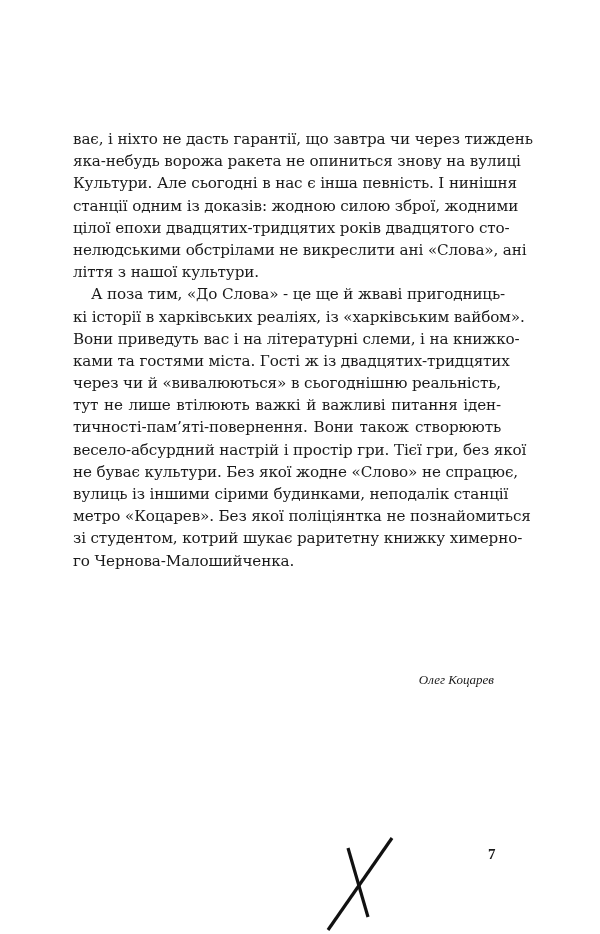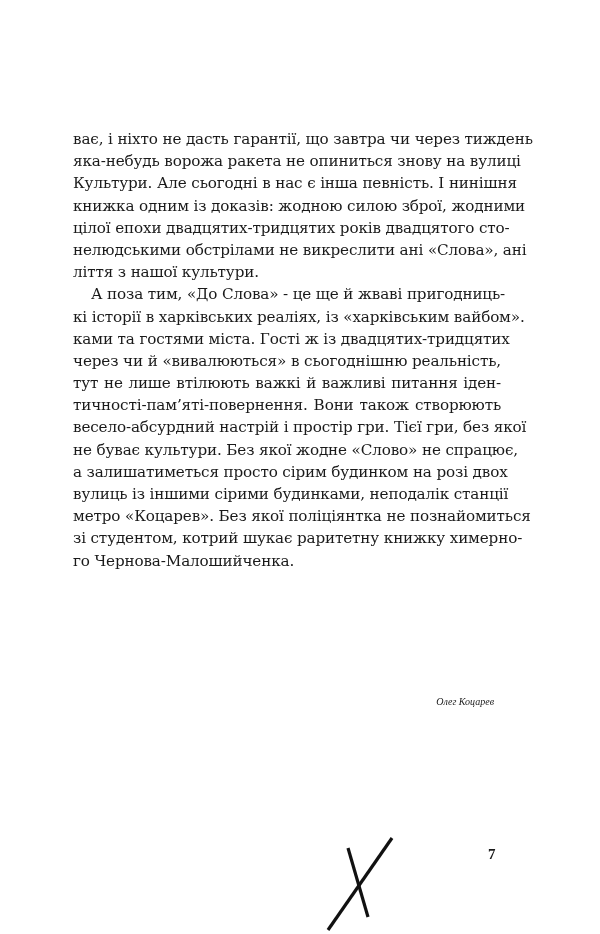--- a/index.html
+++ b/index.html
@@ -12,54 +12,54 @@
   .text-block {
     position: absolute; left: 67px; top: 128px; width: 428px;
     font-size: 15.2px; line-height: 22.2px;
     letter-spacing: -0.15px;
     margin-left: 6px;
   }
   .line { display: block; white-space: nowrap; text-align: justify; text-align-last: justify; height: 22.2px; }
   .line.last { text-align-last: left; }
   .line.indent { padding-left: 18px; }
   .signature {
-    position: absolute; right: 106px; top: 696px;
-    font-style: italic; font-size: 10px;
+    position: absolute; right: 106px; top: 672px;
+    font-style: italic; font-size: 13px;
     font-family: "Liberation Serif", "DejaVu Serif", serif;
   }
   .page-number {
     position: absolute; left: 488px; top: 846px; font-size: 15px; font-weight: bold;
     font-family: "Liberation Serif", serif;
   }
   .cross-mark { position: absolute; left: 320px; top: 830px; width: 90px; height: 104px; }
 </style>
 </head>
 <body>
 
 <div class="page">
   <div class="text-block">
     <div>
       <span class="line">ває, і ніхто не дасть гарантії, що завтра чи через тиждень</span>
       <span class="line">яка-небудь ворожа ракета не опиниться знову на вулиці</span>
       <span class="line">Культури. Але сьогодні в нас є інша певність. І нинішня</span>
-      <span class="line">книжка одним із доказів: жодною силою зброї, жодними</span>
+      <span class="line">станції одним із доказів: жодною силою зброї, жодними</span>
       <span class="line">цілої епохи двадцятих-тридцятих років двадцятого сто-</span>
       <span class="line">нелюдськими обстрілами не викреслити ані «Слова», ані</span>
       <span class="line last">ліття з нашої культури.</span>
     </div>
     <div>
       <span class="line indent">А поза тим, «До Слова» - це ще й жваві пригодниць-</span>
       <span class="line">кі історії в харківських реаліях, із «харківським вайбом».</span>
+      <span class="line">Вони приведуть вас і на літературні слеми, і на книжко-</span>
       <span class="line">ками та гостями міста. Гості ж із двадцятих-тридцятих</span>
       <span class="line">через чи й «вивалюються» в сьогоднішню реальність,</span>
       <span class="line">тут не лише втілюють важкі й важливі питання іден-</span>
       <span class="line">тичності-пам’яті-повернення. Вони також створюють</span>
       <span class="line">весело-абсурдний настрій і простір гри. Тієї гри, без якої</span>
       <span class="line">не буває культури. Без якої жодне «Слово» не спрацює,</span>
-      <span class="line">а залишатиметься просто сірим будинком на розі двох</span>
       <span class="line">вулиць із іншими сірими будинками, неподалік станції</span>
       <span class="line">метро «Коцарев». Без якої поліціянтка не познайомиться</span>
       <span class="line">зі студентом, котрий шукає раритетну книжку химерно-</span>
       <span class="line last">го Чернова-Малошийченка.</span>
     </div>
   </div>
 
   <div class="signature">Олег Коцарев</div>
 
   <svg class="cross-mark" viewBox="0 0 90 104">

